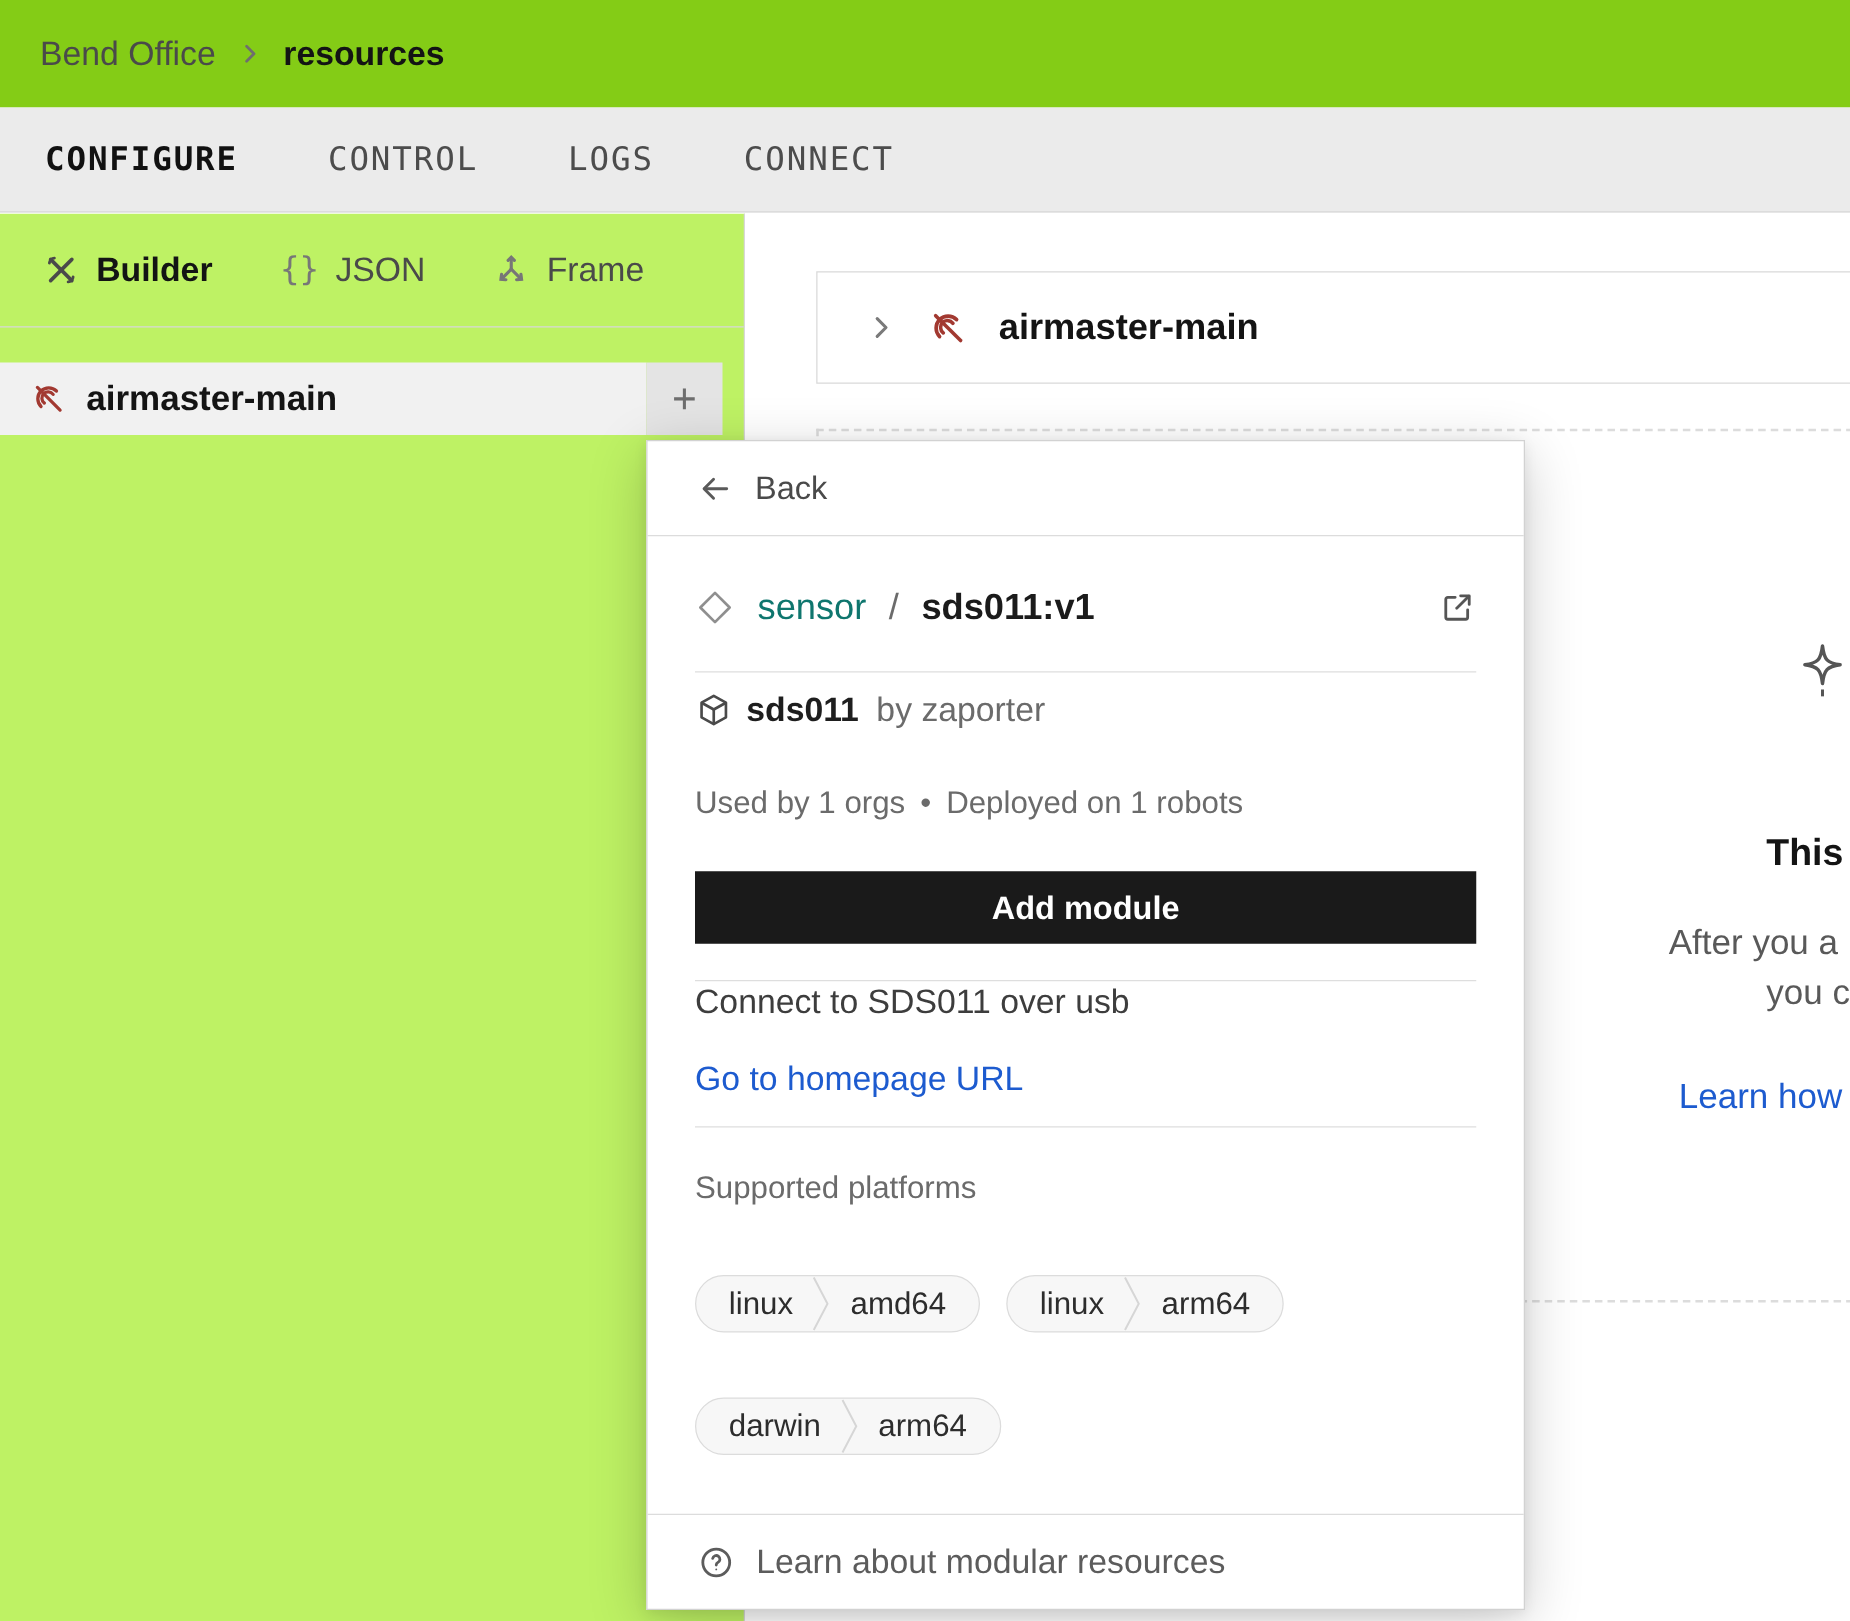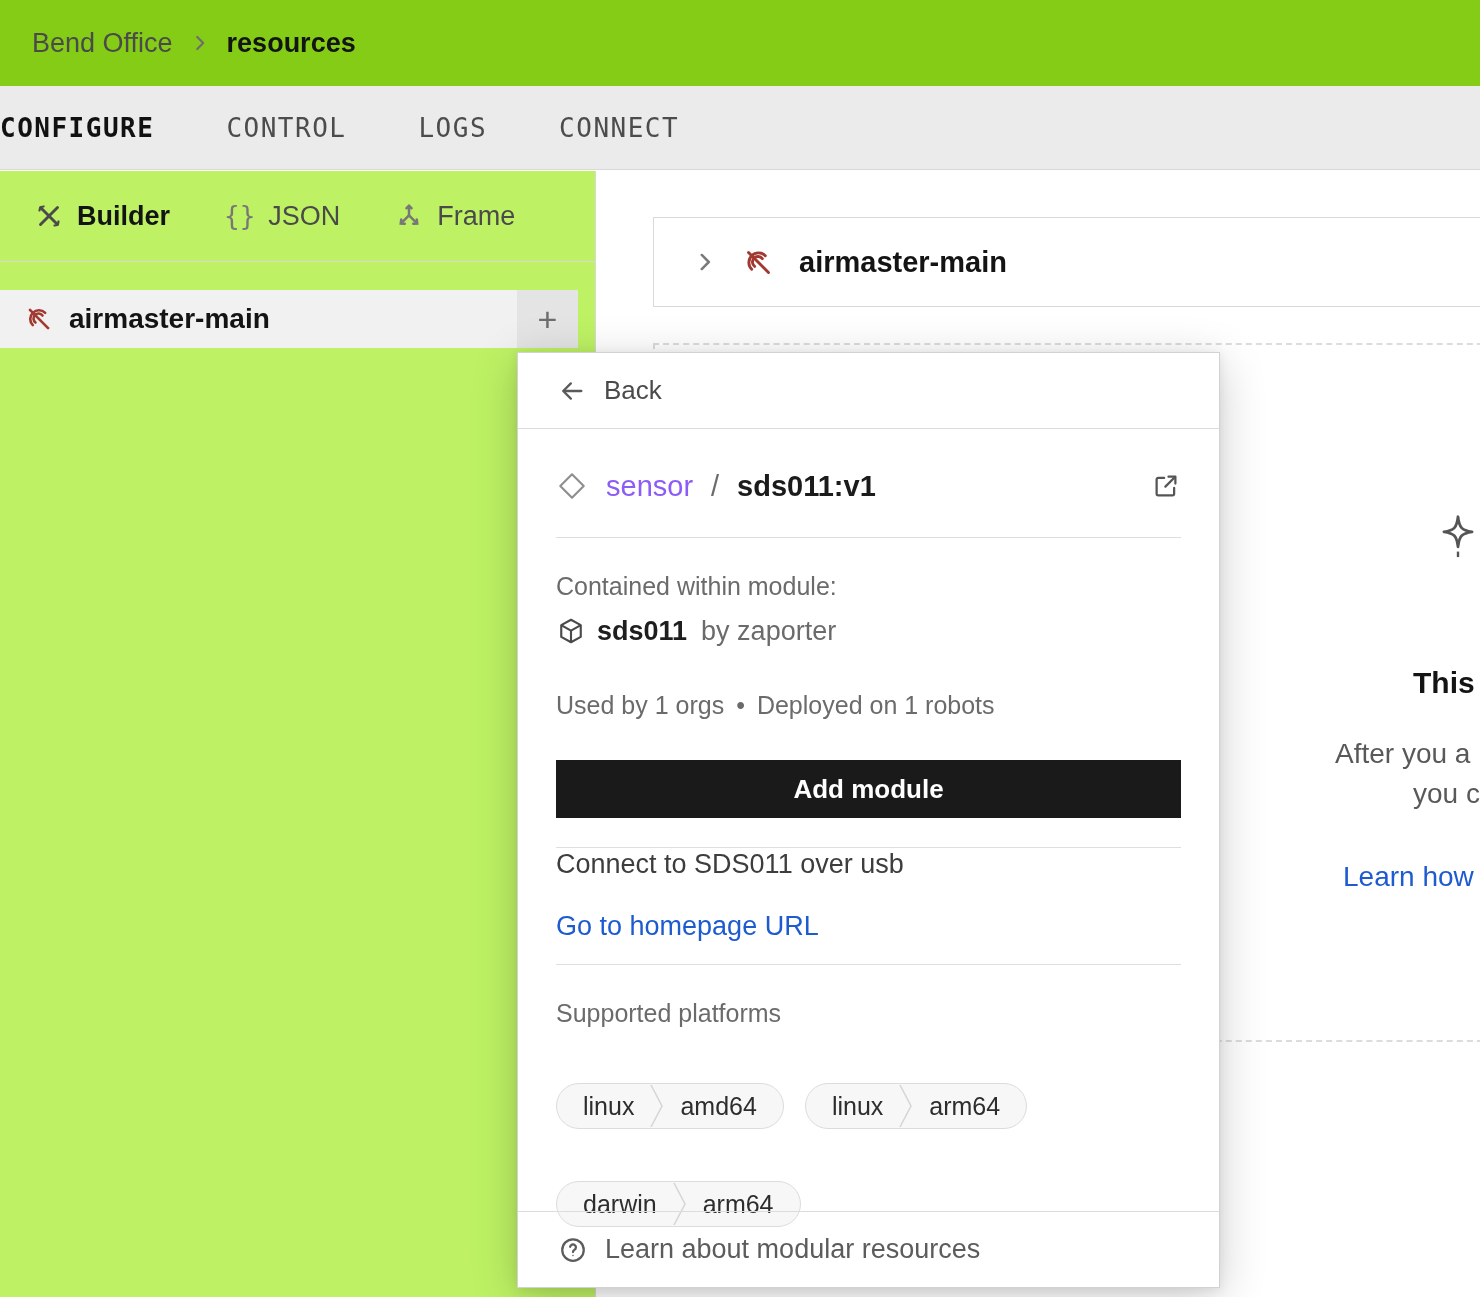--- a/index.html
+++ b/index.html
@@ -26,21 +26,21 @@
     display: flex; align-items: center; gap: 12px;
     background: #f8e8e6; border: 1.5px solid #e5b9b3; border-radius: 8px;
     height: 51px; padding: 0 18px 0 16px;
     cursor: pointer;
   }
   .status-badge .label { color: #a23931; font-size: 27px; font-weight: 600; }
 
   
   .tabbar {
     height: 84px; background: #ebebeb; border-bottom: 1px solid #d8d8d8;
-    display: flex; align-items: center; gap: 72px;
+    display: flex; align-items: center; padding-left: 36px; gap: 72px;
     font-family: "DejaVu Sans Mono", monospace;
   }
   .tab { font-size: 26px; letter-spacing: 1.5px; color: #4c4c4c; font-weight: 500; cursor: pointer; }
   .tab.active { color: #111111; font-weight: 700; }
 
   
   .sidebar {
     position: absolute; left: 0; top: 171px; width: 596px; bottom: 0;
     background: #bef264; border-right: 1px solid #d8d8d8;
   }
@@ -97,21 +97,21 @@
     box-shadow: 0 10px 44px rgba(0,0,0,0.20), 0 2px 10px rgba(0,0,0,0.08);
     z-index: 10;
   }
   .pop-back {
     height: 76px; border-bottom: 1px solid #dcdcdc;
     display: flex; align-items: center; gap: 18px; padding-left: 40px;
     font-size: 26px; color: #4a4a4a; cursor: pointer;
   }
   .pop-body { padding: 0 38px; }
   .pop-title-row { margin-top: 36px; height: 42px; display: flex; align-items: center; gap: 18px; }
-  .pop-title-api { font-size: 29px; color: #8b5cf6; }
+  .pop-title-api { font-size: 29px; color: #0f766e; }
   .pop-title-sep { font-size: 29px; color: #6b6b6b; }
   .pop-title-model { font-size: 29px; font-weight: 700; color: #1b1b1b; }
   .pop-title-row .spacer { flex: 1; }
   .hr { border: none; border-top: 1px solid #dedede; height: 0; }
   .hr1 { margin-top: 30px; }
   .contained { margin-top: 33px; font-size: 25px; line-height: 30px; color: #6b6b6b; }
   .module-row { margin-top: 13px; height: 34px; display: flex; align-items: center; gap: 11px; }
   .module-name { font-size: 27px; font-weight: 700; color: #1e1e1e; }
   .module-author { font-size: 27px; color: #6b6b6b; margin-left: 3px; }
   .stats { margin-top: 42px; font-size: 25px; line-height: 30px; color: #6b6b6b; display: flex; gap: 12px; }
@@ -274,21 +274,20 @@
         <svg width="30" height="30" viewBox="0 0 24 24" fill="none" stroke="#555555" stroke-width="1.8" stroke-linecap="round" stroke-linejoin="round">
           <path d="M18.5 13.5 V18.2 A1.3 1.3 0 0 1 17.2 19.5 H5.8 A1.3 1.3 0 0 1 4.5 18.2 V6.8 A1.3 1.3 0 0 1 5.8 5.5 H10.5"></path>
           <polyline points="14,4.5 19.5,4.5 19.5,10"></polyline>
           <line x1="19.2" y1="4.8" x2="11.5" y2="12.5"></line>
         </svg>
       </span>
     </div>
 
     <hr class="hr hr1">
 
-    <div class="contained">Contained within module:</div>
 
     <div class="module-row">
       <span class="icon">
         <svg width="30" height="30" viewBox="0 0 24 24" fill="none" stroke="#4a4a4a" stroke-width="1.7" stroke-linejoin="round">
           <path d="M12 3 L19.8 7.3 V16.7 L12 21 L4.2 16.7 V7.3 Z"></path>
           <polyline points="4.5,7.5 12,11.7 19.5,7.5"></polyline>
           <line x1="12" y1="11.7" x2="12" y2="20.6"></line>
         </svg>
       </span>
       <span class="module-name">sds011</span>

